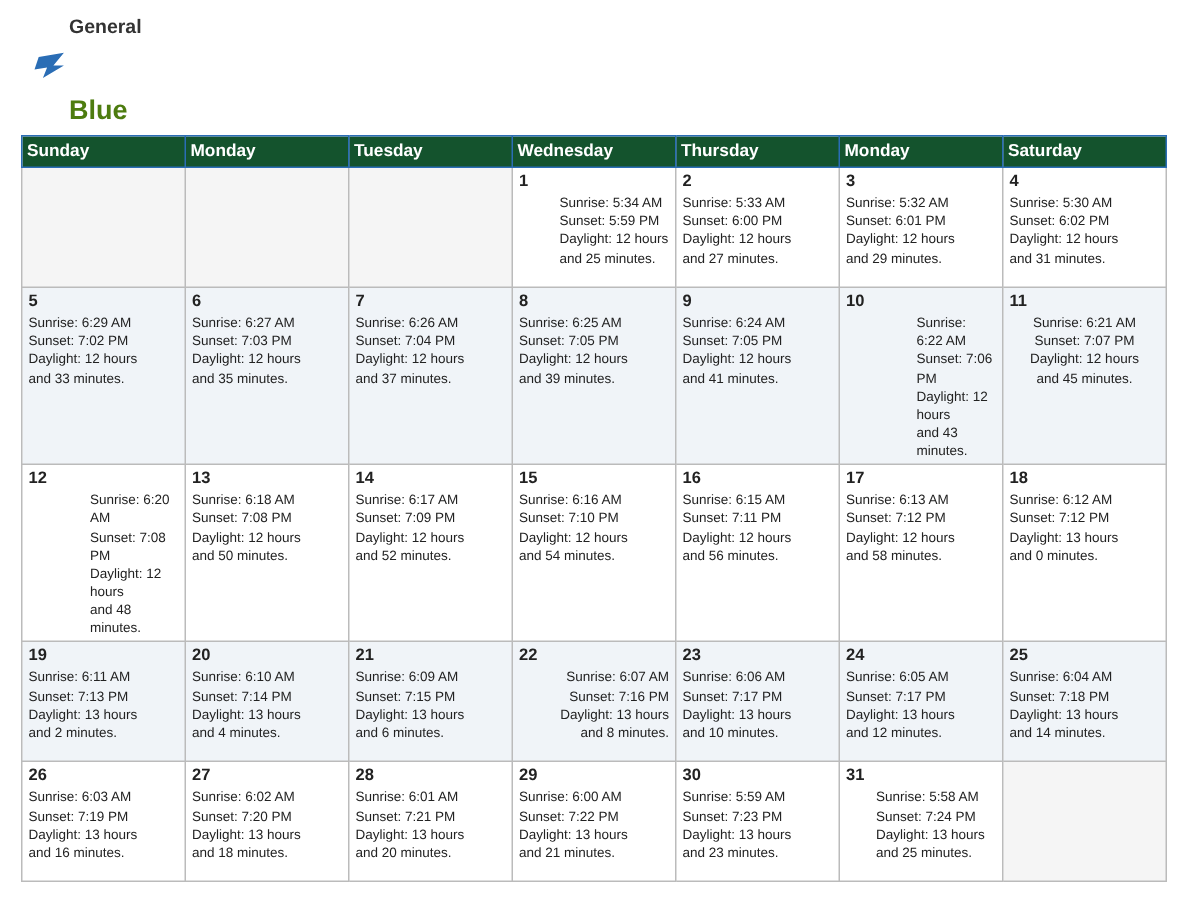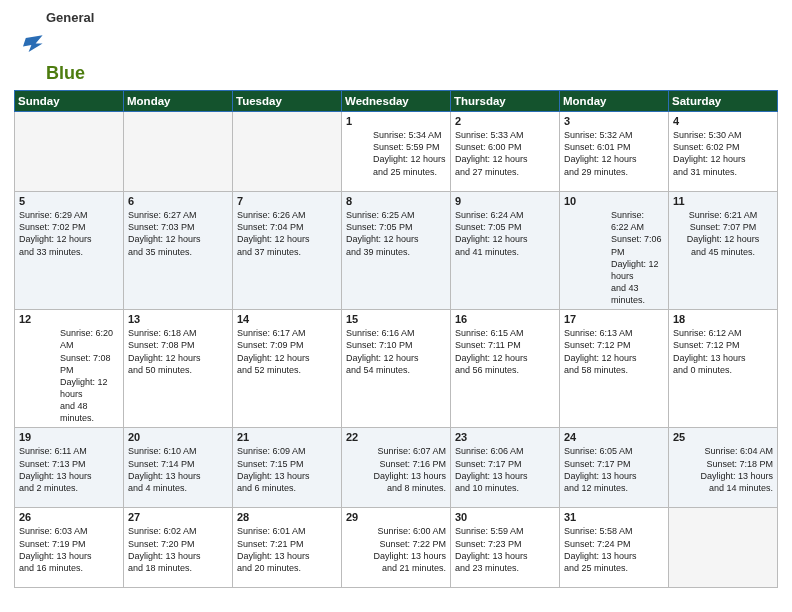--- a/index.html
+++ b/index.html
@@ -292,21 +292,21 @@
           </td>
           <td>
             <span class="day-num">24</span>
             <div class="cell-text" style="white-space: pre-line;">Sunrise: 6:05 AM
 Sunset: 7:17 PM
 Daylight: 13 hours
 and 12 minutes.</div>
           </td>
           <td>
             <span class="day-num">25</span>
-            <div class="cell-text" style="white-space: pre-line; text-align: right;">Sunrise: 6:04 AM
+            <div class="cell-text" style="white-space: pre-line;">Sunrise: 6:04 AM
 Sunset: 7:18 PM
 Daylight: 13 hours
 and 14 minutes.</div>
           </td>
         </tr>
         <tr>
           <td>
             <span class="day-num">26</span>
             <div class="cell-text" style="white-space: pre-line;">Sunrise: 6:03 AM
 Sunset: 7:19 PM
@@ -322,35 +322,35 @@
           </td>
           <td>
             <span class="day-num">28</span>
             <div class="cell-text" style="white-space: pre-line;">Sunrise: 6:01 AM
 Sunset: 7:21 PM
 Daylight: 13 hours
 and 20 minutes.</div>
           </td>
           <td>
             <span class="day-num">29</span>
-            <div class="cell-text" style="white-space: pre-line; text-align: right;">Sunrise: 6:00 AM
+            <div class="cell-text" style="white-space: pre-line;">Sunrise: 6:00 AM
 Sunset: 7:22 PM
 Daylight: 13 hours
 and 21 minutes.</div>
           </td>
           <td>
             <span class="day-num">30</span>
             <div class="cell-text" style="white-space: pre-line;">Sunrise: 5:59 AM
 Sunset: 7:23 PM
 Daylight: 13 hours
 and 23 minutes.</div>
           </td>
           <td>
             <span class="day-num">31</span>
-            <div class="cell-text" style="white-space: pre-line;">Sunrise: 5:58 AM
+            <div class="cell-text" style="white-space: pre-line; margin-left: 20px;">Sunrise: 5:58 AM
 Sunset: 7:24 PM
 Daylight: 13 hours
 and 25 minutes.</div>
           </td>
           <td class="empty"></td>
         </tr>
       </tbody>
   </table>
 </div>
 

